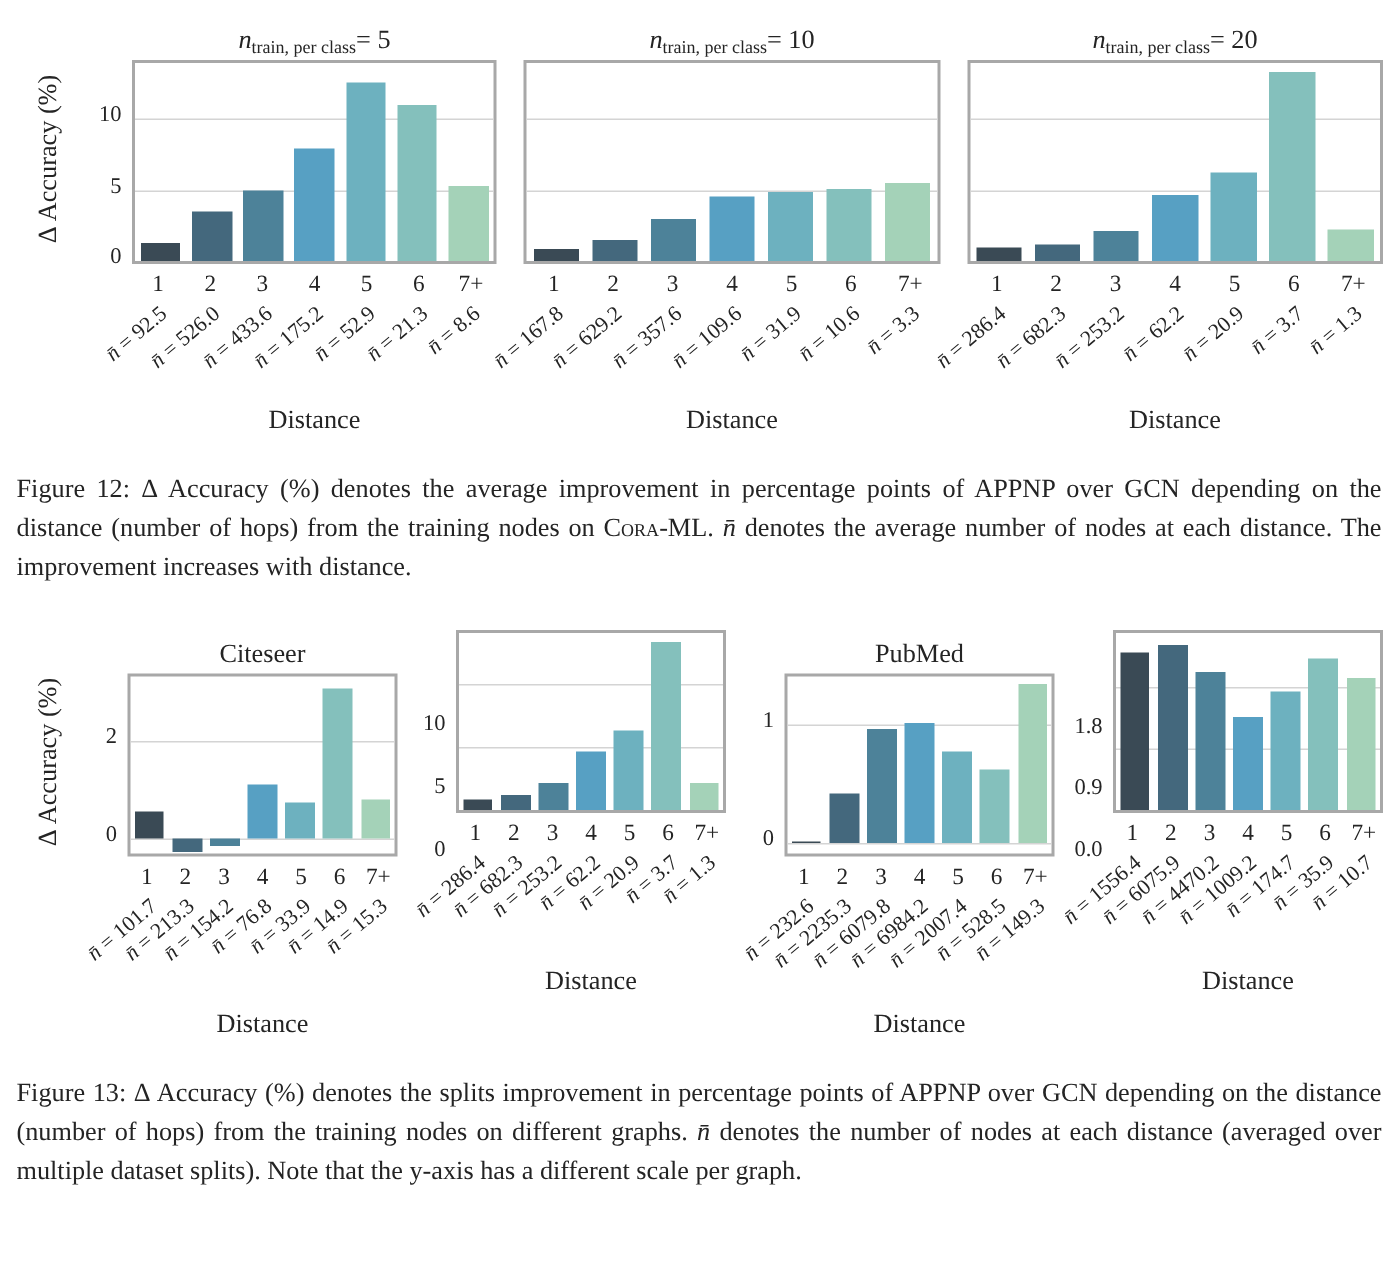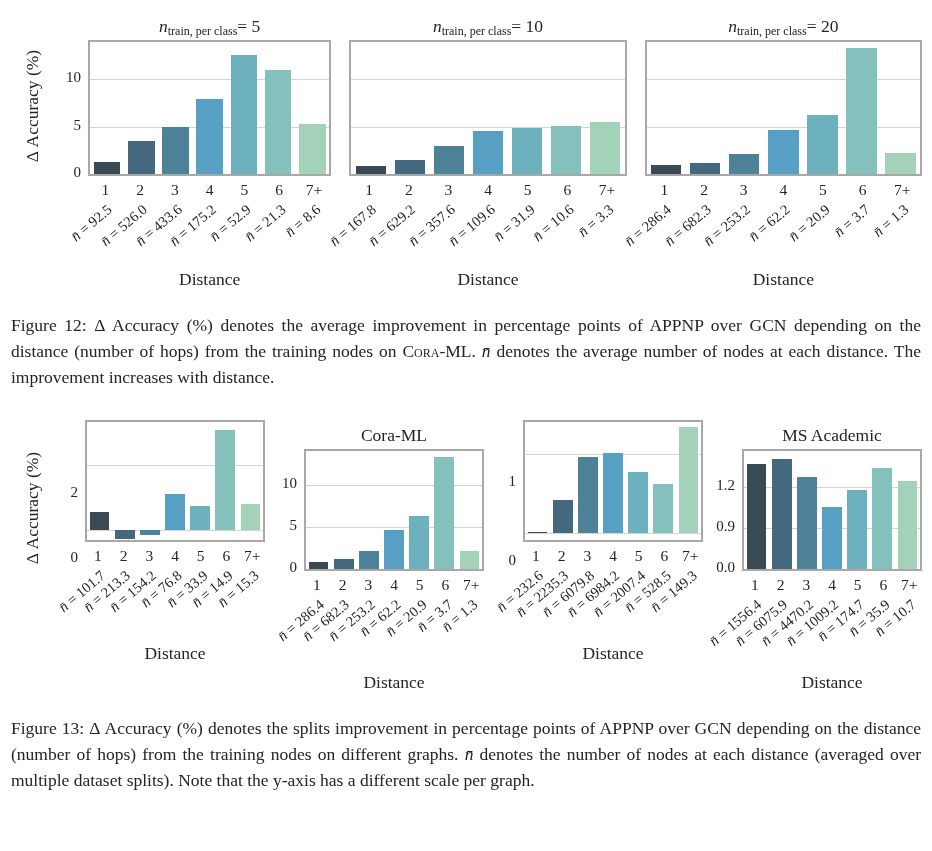--- a/index.html
+++ b/index.html
@@ -196,20 +196,21 @@
     <div class="fig-row" data-fig="1">
         <div class="ycol">
           <span class="ylab">Δ Accuracy (%)</span>
         </div>
         <div class="chart">
           <div class="yticks">
             <span class="ytick" style="top: 91.6667%;">0</span>
             <span class="ytick" style="top: 36.1111%;">2</span>
           </div>
           <div class="plot-col">
+            <div class="chart-title">Citeseer</div>
             <div class="plot">
               <div class="gridline" style="top: 91.6667%;"></div>
               <div class="gridline" style="top: 36.1111%;"></div>
               <div class="bar" style="left: 1.57143%; width: 11.1429%; top: 76.3889%; height: 15.2778%; background: rgb(58, 74, 85);"></div>
               <div class="bar" style="left: 15.8571%; width: 11.1429%; top: 91.6667%; height: 6.94444%; background: rgb(68, 104, 125);"></div>
               <div class="bar" style="left: 30.1429%; width: 11.1429%; top: 91.6667%; height: 3.61111%; background: rgb(77, 130, 153);"></div>
               <div class="bar" style="left: 44.4286%; width: 11.1429%; top: 61.1111%; height: 30.5556%; background: rgb(87, 160, 195);"></div>
               <div class="bar" style="left: 58.7143%; width: 11.1429%; top: 70.8333%; height: 20.8333%; background: rgb(109, 177, 191);"></div>
               <div class="bar" style="left: 73%; width: 11.1429%; top: 6.94444%; height: 84.7222%; background: rgb(132, 192, 188);"></div>
               <div class="bar" style="left: 87.2857%; width: 11.1429%; top: 69.4444%; height: 22.2222%; background: rgb(164, 210, 184);"></div>
@@ -235,21 +236,20 @@
             <div class="xlabel">Distance</div>
           </div>
         </div>
         <div class="chart">
           <div class="yticks">
             <span class="ytick" style="top: 100%;">0</span>
             <span class="ytick" style="top: 64.2857%;">5</span>
             <span class="ytick" style="top: 28.5714%;">10</span>
           </div>
           <div class="plot-col">
-            <div class="chart-title">Cora-ML</div>
             <div class="plot">
               <div class="gridline" style="top: 64.2857%;"></div>
               <div class="gridline" style="top: 28.5714%;"></div>
               <div class="bar" style="left: 1.57143%; width: 11.1429%; top: 93.5714%; height: 6.42857%; background: rgb(58, 74, 85);"></div>
               <div class="bar" style="left: 15.8571%; width: 11.1429%; top: 91.4286%; height: 8.57143%; background: rgb(68, 104, 125);"></div>
               <div class="bar" style="left: 30.1429%; width: 11.1429%; top: 85%; height: 15%; background: rgb(77, 130, 153);"></div>
               <div class="bar" style="left: 44.4286%; width: 11.1429%; top: 67.1429%; height: 32.8571%; background: rgb(87, 160, 195);"></div>
               <div class="bar" style="left: 58.7143%; width: 11.1429%; top: 55%; height: 45%; background: rgb(109, 177, 191);"></div>
               <div class="bar" style="left: 73%; width: 11.1429%; top: 5%; height: 95%; background: rgb(132, 192, 188);"></div>
               <div class="bar" style="left: 87.2857%; width: 11.1429%; top: 84.2857%; height: 15.7143%; background: rgb(164, 210, 184);"></div>
@@ -274,20 +274,21 @@
             </div>
             <div class="xlabel">Distance</div>
           </div>
         </div>
         <div class="chart">
           <div class="yticks">
             <span class="ytick" style="top: 94%;">0</span>
             <span class="ytick" style="top: 27.3333%;">1</span>
           </div>
           <div class="plot-col">
+            <div class="chart-title">PubMed</div>
             <div class="plot">
               <div class="gridline" style="top: 94%;"></div>
               <div class="gridline" style="top: 27.3333%;"></div>
               <div class="bar" style="left: 1.57143%; width: 11.1429%; top: 92.6667%; height: 1.33333%; background: rgb(58, 74, 85);"></div>
               <div class="bar" style="left: 15.8571%; width: 11.1429%; top: 66%; height: 28%; background: rgb(68, 104, 125);"></div>
               <div class="bar" style="left: 30.1429%; width: 11.1429%; top: 29.3333%; height: 64.6667%; background: rgb(77, 130, 153);"></div>
               <div class="bar" style="left: 44.4286%; width: 11.1429%; top: 26%; height: 68%; background: rgb(87, 160, 195);"></div>
               <div class="bar" style="left: 58.7143%; width: 11.1429%; top: 42%; height: 52%; background: rgb(109, 177, 191);"></div>
               <div class="bar" style="left: 73%; width: 11.1429%; top: 52.6667%; height: 41.3333%; background: rgb(132, 192, 188);"></div>
               <div class="bar" style="left: 87.2857%; width: 11.1429%; top: 4%; height: 90%; background: rgb(164, 210, 184);"></div>
@@ -310,24 +311,23 @@
               <span class="nlabel" style="right: 21.4286%;"><i>n̄</i> = 528.5</span>
               <span class="nlabel" style="right: 7.14286%;"><i>n̄</i> = 149.3</span>
             </div>
             <div class="xlabel">Distance</div>
           </div>
         </div>
         <div class="chart">
           <div class="yticks">
             <span class="ytick" style="top: 100%;">0.0</span>
             <span class="ytick" style="top: 65.2778%;">0.9</span>
-            <span class="ytick" style="top: 30.5556%;">1.2</span>
-          </div>
-          <div class="plot-col">
-            <div class="chart-title">MS Academic</div>
+            <span class="ytick" style="top: 30.5556%;">1.8</span>
+          </div>
+          <div class="plot-col">
             <div class="plot">
               <div class="gridline" style="top: 65.2778%;"></div>
               <div class="gridline" style="top: 30.5556%;"></div>
               <div class="bar" style="left: 1.57143%; width: 11.1429%; top: 11.1111%; height: 88.8889%; background: rgb(58, 74, 85);"></div>
               <div class="bar" style="left: 15.8571%; width: 11.1429%; top: 6.25%; height: 93.75%; background: rgb(68, 104, 125);"></div>
               <div class="bar" style="left: 30.1429%; width: 11.1429%; top: 22.2222%; height: 77.7778%; background: rgb(77, 130, 153);"></div>
               <div class="bar" style="left: 44.4286%; width: 11.1429%; top: 47.2222%; height: 52.7778%; background: rgb(87, 160, 195);"></div>
               <div class="bar" style="left: 58.7143%; width: 11.1429%; top: 32.6389%; height: 67.3611%; background: rgb(109, 177, 191);"></div>
               <div class="bar" style="left: 73%; width: 11.1429%; top: 13.8889%; height: 86.1111%; background: rgb(132, 192, 188);"></div>
               <div class="bar" style="left: 87.2857%; width: 11.1429%; top: 25%; height: 75%; background: rgb(164, 210, 184);"></div>

